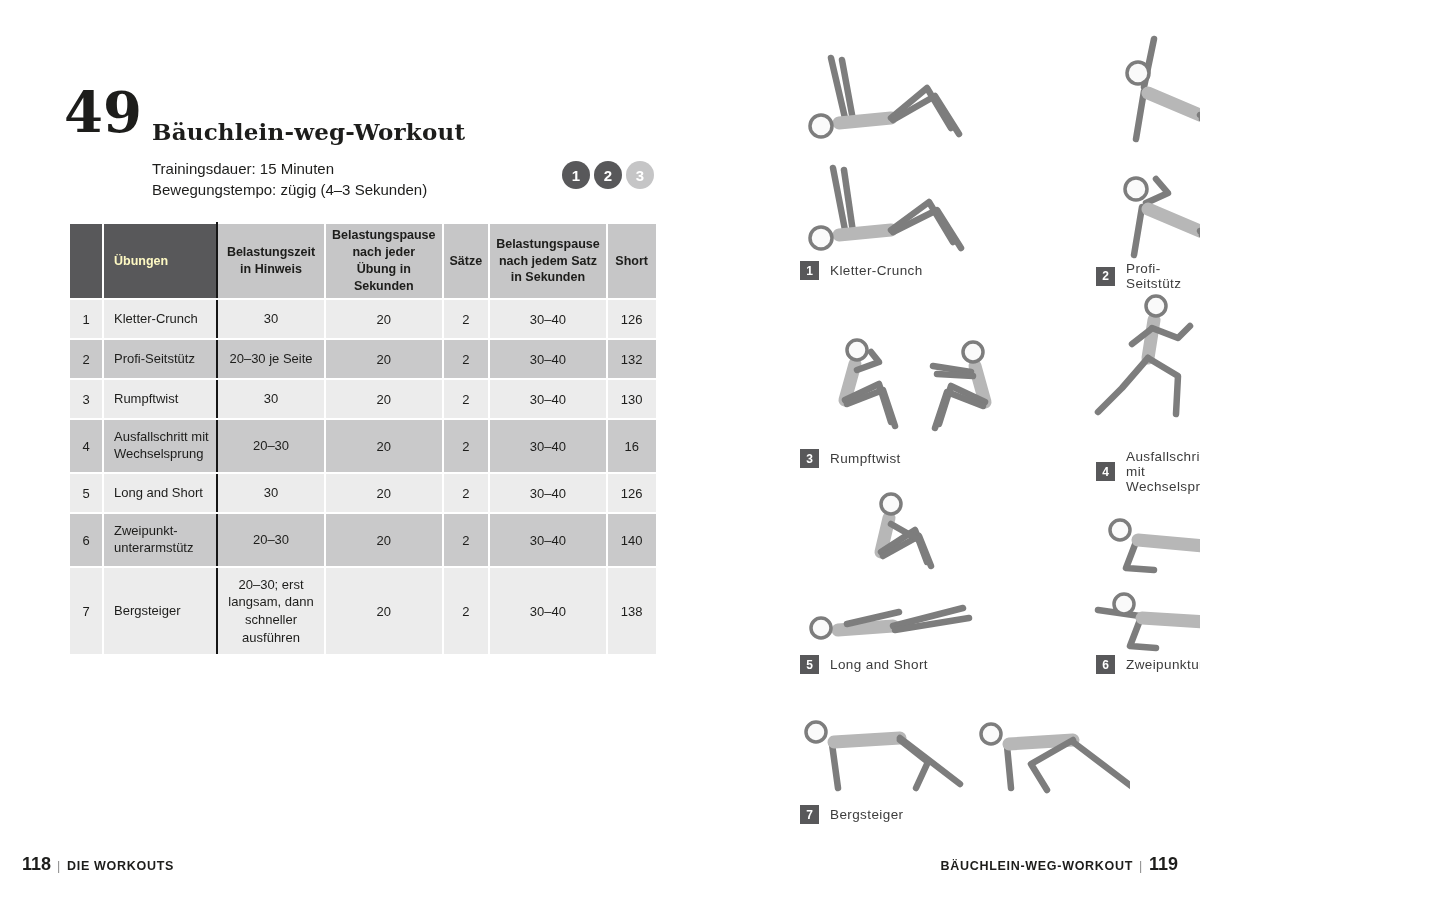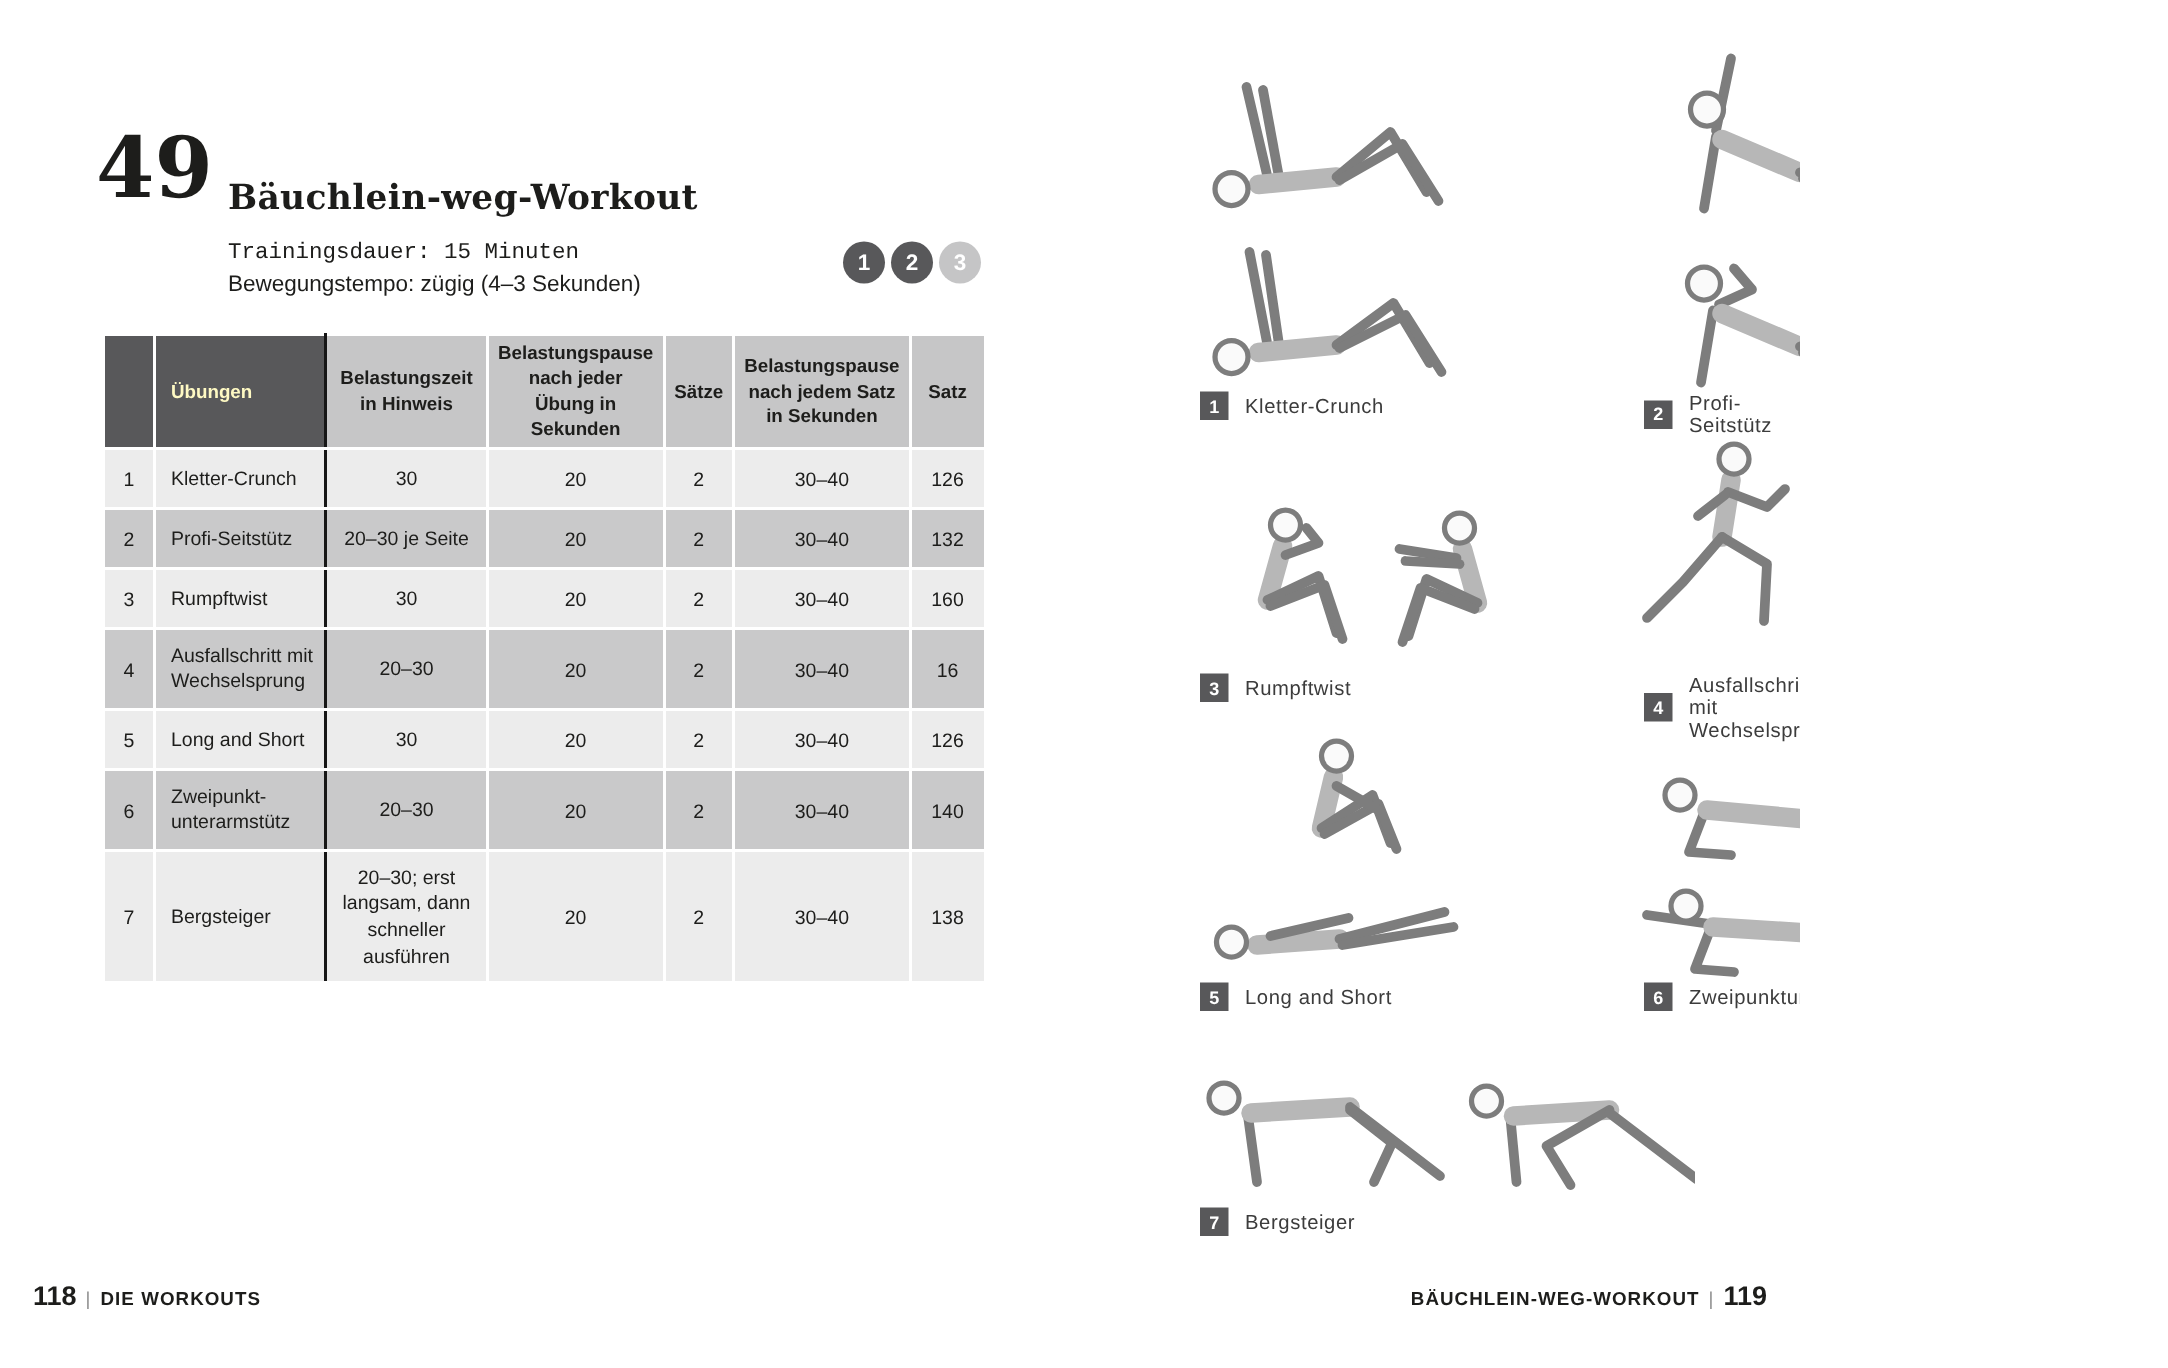--- a/index.html
+++ b/index.html
@@ -18,21 +18,21 @@
   .workout-number {
     position: absolute; left: 64px; top: 84px;
     font-family: "DejaVu Serif", serif;
     font-weight: 700; font-size: 56px; line-height: 1;
   }
   .workout-title {
     position: absolute; left: 152px; top: 118px;
     font-family: "DejaVu Serif", serif;
     font-weight: 700; font-size: 23px; letter-spacing: 0.2px;
   }
-  .meta-duration { position: absolute; left: 152px; top: 160px; font-size: 15px; font-family: Liberation Mono, monospace; }
+  .meta-duration { position: absolute; left: 152px; top: 160px; font-size: 15px; }
   .meta-tempo   { position: absolute; left: 152px; top: 181px; font-size: 15px; }
 
   .difficulty { position: absolute; left: 562px; top: 161px; display: flex; gap: 4px; }
   .diff-circle {
     width: 28px; height: 28px; border-radius: 50%;
     color: #fff; font-weight: 700; font-size: 15px;
     display: grid; place-items: center;
   }
   .diff-on  { background: #58585a; }
   .diff-off { background: #c5c5c6; }
@@ -115,21 +115,21 @@
         <col style="width:50px">
     </colgroup>
     <thead>
       <tr>
         <th class="dark"></th>
         <th class="dark th-uebungen col-div">Übungen</th>
         <th>Belastungszeit in Hinweis</th>
         <th>Belastungspause nach jeder Übung in Sekunden</th>
         <th>Sätze</th>
         <th>Belastungspause nach jedem Satz in Sekunden</th>
-        <th>Satz</th>
+        <th>Short</th>
       </tr>
     </thead>
     <tbody>
       <tr class="h40">
         <td>1</td>
         <td class="cell-uebung col-div">Kletter-Crunch</td>
         <td class="cell-zeit">30</td>
         <td>20</td>
         <td>2</td>
         <td>30–40</td>
@@ -144,21 +144,21 @@
         <td>30–40</td>
         <td>132</td>
       </tr>
       <tr class="h40">
         <td>3</td>
         <td class="cell-uebung col-div">Rumpftwist</td>
         <td class="cell-zeit">30</td>
         <td>20</td>
         <td>2</td>
         <td>30–40</td>
-        <td>160</td>
+        <td>130</td>
       </tr>
       <tr class="h54">
         <td>4</td>
         <td class="cell-uebung col-div">Ausfallschritt mit Wechselsprung</td>
         <td class="cell-zeit">20–30</td>
         <td>20</td>
         <td>2</td>
         <td>30–40</td>
         <td>16</td>
       </tr>

